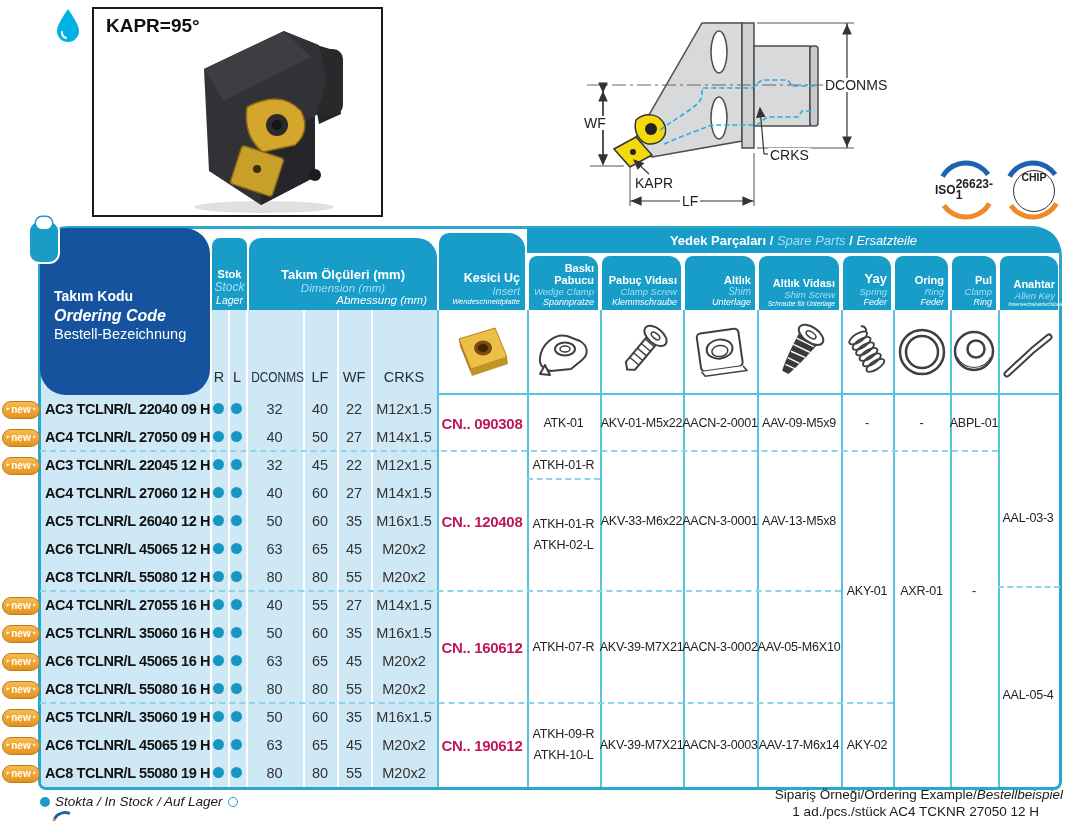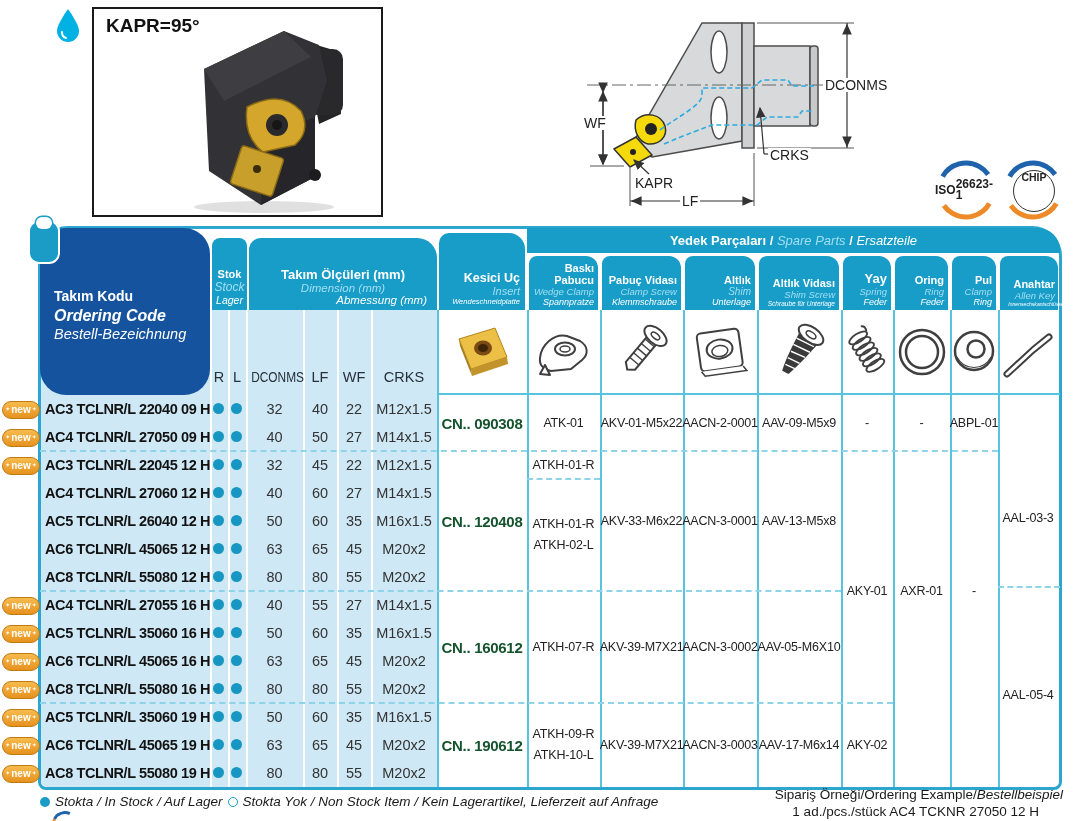--- a/index.html
+++ b/index.html
@@ -18,21 +18,21 @@
 
   
   .tframe{position:absolute;left:38px;top:226px;width:1024px;height:564px;border:3px solid #2ca6ce;border-radius:30px 30px 8px 8px;background:#fff;box-sizing:border-box;}
   .bluezone{position:absolute;left:41px;top:310px;width:396px;height:477px;background:#cfe8f5;border-bottom-left-radius:7px;}
   .darkpanel{position:absolute;left:40px;top:228px;width:170px;height:167px;background:#15539e;border-radius:26px;z-index:5;}
   .clip{position:absolute;left:30px;top:222px;width:28px;height:40px;background:#1a9cc7;border-radius:9px;box-shadow:0 0 0 2px #fff;z-index:6;}
   .clip-top{position:absolute;left:36px;top:217px;width:16px;height:12px;background:#fff;border-radius:6px;box-shadow:0 0 0 1.5px #1a9cc7;z-index:7;}
   .ordering-txt{position:absolute;left:54px;top:287px;z-index:8;color:#fff;}
   .ot1{font-size:14px;font-weight:700;line-height:19px;}
   .ot2{font-size:16px;font-weight:700;font-style:italic;line-height:19px;}
-  .ot3{font-size:14.5px;font-style:italic;line-height:18px;}
+  .ot3{font-size:14.5px;line-height:18px;}
 
   .hbox{position:absolute;background:#189dc9;box-sizing:border-box;display:flex;flex-direction:column;justify-content:flex-end;z-index:3;}
   .h-tr{font-weight:700;color:#fff;}
   .h-en{font-style:italic;color:#a3dff2;}
   .h-de{font-style:italic;color:#fff;}
   .banner{position:absolute;left:527px;top:228px;width:533px;height:25px;background:#189dc9;border-radius:0 22px 0 0;display:flex;align-items:center;justify-content:center;font-size:13px;z-index:3;}
   .banner span{white-space:pre;}
 
   .hl{position:absolute;top:362px;height:30px;line-height:30px;text-align:center;font-size:14.5px;color:#26303a;z-index:4;}
   .cond{transform:scaleX(.82);}
@@ -51,21 +51,21 @@
   .v{position:absolute;height:28px;line-height:28px;text-align:center;font-size:14.5px;color:#333;z-index:4;}
   .cd1{left:246px;width:57px}.cd2{left:303px;width:34px}.cd3{left:337px;width:34px}.cd4{left:371px;width:66px}
   .dot{position:absolute;width:11px;height:11px;border-radius:50%;background:#1796c2;margin-top:8px;z-index:4;}
   .dotR{left:213px}.dotL{left:231px}
   .nb{position:absolute;left:2px;width:36px;height:16px;margin-top:6px;background:linear-gradient(#f7bb4e,#e6921f);border:1px solid #c07a12;border-radius:9px;color:#fff;font-size:10px;font-weight:700;text-align:center;line-height:14px;z-index:4;}
   .nb::before{content:"✦";font-size:6px;margin-right:1px;vertical-align:2px;}
   .nb::after{content:"✦";font-size:6px;margin-left:1px;vertical-align:2px;}
 
   
   .mc{position:absolute;display:flex;flex-direction:column;align-items:center;justify-content:center;font-size:12.5px;color:#222;letter-spacing:-0.2px;text-align:center;line-height:21px;z-index:4;white-space:nowrap;}
-  .cn{font-weight:700;font-size:15px;letter-spacing:-0.3px;color:#14532d;}
+  .cn{font-weight:700;font-size:15px;letter-spacing:-0.3px;color:#be185d;}
   .col-ins{left:437px;width:90px}.col-wdg{left:527px;width:73px}.col-scr{left:600px;width:83px}
   .col-shm{left:683px;width:74px}.col-shs{left:757px;width:84px}.col-spr{left:841px;width:52px}
   .col-orn{left:893px;width:57px}.col-stp{left:950px;width:48px}.col-aln{left:998px;width:60px}
 
   .pim{position:absolute;top:314px;height:76px;display:flex;align-items:center;justify-content:center;z-index:3;}
 
   
   .note{position:absolute;left:40px;top:794px;font-size:13.5px;font-style:italic;color:#1a1a1a;display:flex;align-items:center;gap:5px;z-index:4;}
   .fdot{display:inline-block;width:10px;height:10px;border-radius:50%;background:#1a9cc7;}
   .odot{display:inline-block;width:8px;height:8px;border-radius:50%;border:1.5px solid #1a9cc7;background:#fff;}
@@ -536,21 +536,20 @@
   <div class="mc col-stp" style="top:395px;height:56px">ABPL-01</div>
   <div class="mc col-stp" style="top:577px;height:28px">-</div>
 
   <div class="mc col-aln" style="top:504px;height:28px">AAL-03-3</div>
   <div class="mc col-aln" style="top:681px;height:28px">AAL-05-4</div>
 
   <div class="note">
     <span class="fdot"></span>
     <span>Stokta / In Stock / Auf Lager</span>
     <span class="odot"></span>
-    <span>Stokta Yok / Non Stock Item / Kein Lagerartikel, Lieferzeit auf Anfrage</span>
   </div>
   <div class="example">
     <div>
       <span>Sipariş Örneği/Ordering Example/</span><span style="font-style:italic">Bestellbeispiel</span>
     </div>
     <div class="ex2">1 ad./pcs./stück AC4 TCKNR 27050 12 H</div>
   </div>
   <div class="cutbadge"></div>
 
 </div>

